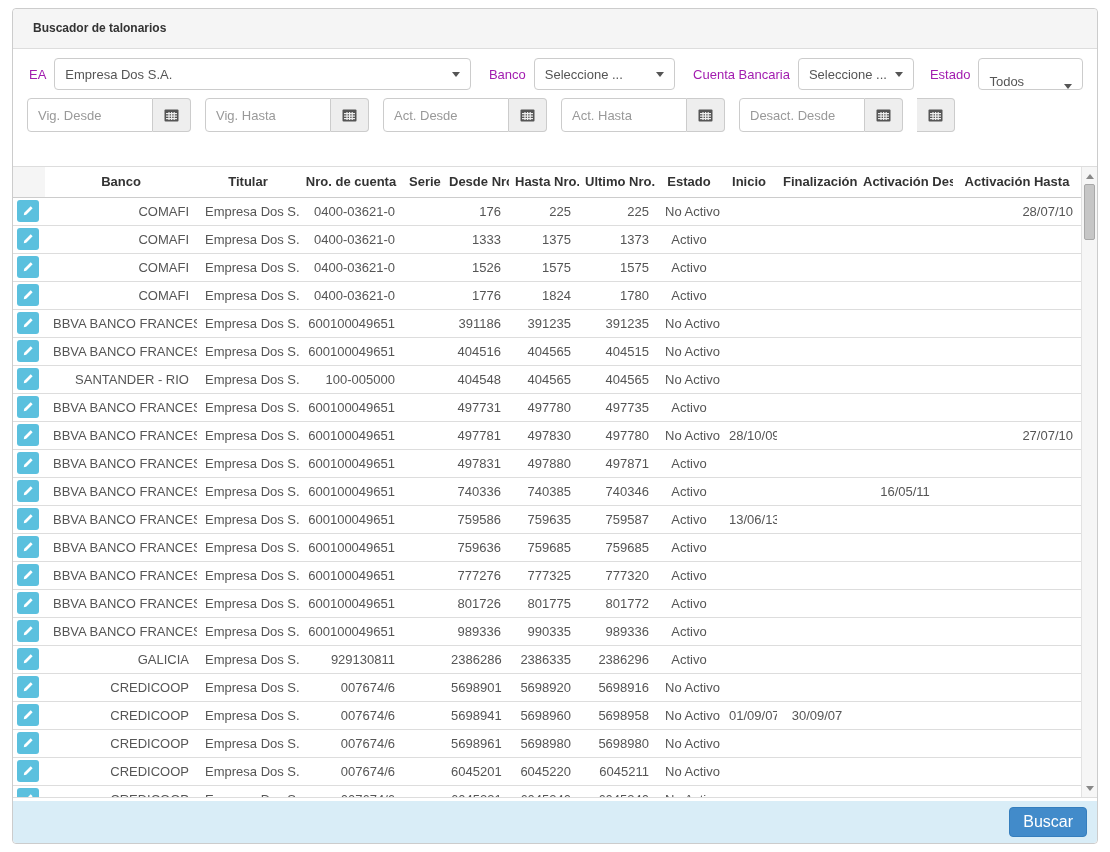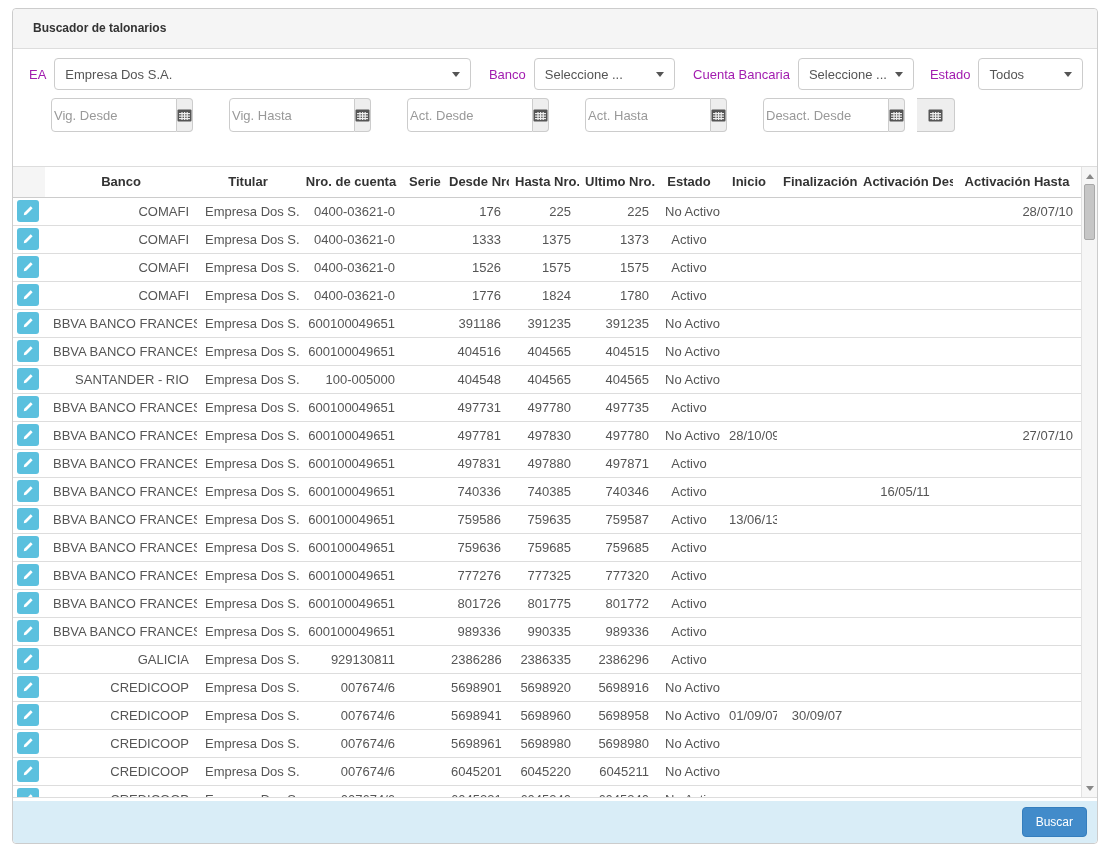--- a/index.html
+++ b/index.html
@@ -23,24 +23,24 @@
   .flabel{color:#a21caf; margin:0 8px 0 8px; white-space:nowrap;}
   .flabel.first{margin-left:2px;}
   .sel{height:32px; border:1px solid #ccc; border-radius:4px; background:#fff;
     display:flex; align-items:center; padding:0 10px; cursor:pointer; color:#555;}
   .sel .sel-text{flex:1; overflow:hidden; white-space:nowrap;}
   .caret{width:0; height:0; border-left:4px solid transparent; border-right:4px solid transparent;
     border-top:5px solid #555; margin-left:8px; flex:none;}
   .sel-ea{width:452px; margin-right:10px;}
   .sel-banco{width:152px; margin-right:10px;}
   .sel-cb{width:124px; margin-right:8px;}
-  .sel-estado{width:112px;}
+  .sel-estado{width:112px;align-items:flex-end;}
   .dgroup{display:flex; width:164px; flex:none;}
   .dgroup input{width:126px; height:34px; border:1px solid #ccc; border-radius:4px 0 0 4px;
-    padding:0 2px; font-family:inherit; font-size:13px; color:#555; outline:none;margin-left:24px;}
+    padding:0 10px; font-family:inherit; font-size:13px; color:#555; outline:none;}
   .dgroup input::placeholder{color:#999; opacity:1;}
   .daddon{width:38px; height:34px; background:#eee; border:1px solid #ccc; border-left:none;
     border-radius:0 4px 4px 0; display:flex; align-items:center; justify-content:center; cursor:pointer;}
   .table-area{position:relative; margin-top:35px; height:632px; overflow:hidden;
     border-top:1px solid #ddd; border-bottom:1px solid #ddd;}
   table{width:calc(100% - 16px); border-collapse:collapse; table-layout:fixed;}
   th{height:30px; border-bottom:1px solid #ccc; font-weight:bold; color:#333;
     text-align:center; padding:0 6px; background:#fff; white-space:nowrap; overflow:hidden; font-size:13px;}
   th.c0{background:#f5f5f5;}
   td{height:28px; border-bottom:1px solid #ddd; color:#555; padding:0 8px;
@@ -57,21 +57,21 @@
   .tri-up{width:0; height:0; border-left:4px solid transparent; border-right:4px solid transparent;
     border-bottom:5px solid #888;}
   .tri-down{width:0; height:0; border-left:4px solid transparent; border-right:4px solid transparent;
     border-top:5px solid #888;}
   .vs-thumb{position:absolute; top:17px; left:2px; right:2px; height:56px;
     background:#c6c6c6; border:1px solid #a9a9a9; border-radius:2px; cursor:pointer;}
   .footer{position:absolute; left:0; right:0; bottom:0; height:42px;
     background:var(--c-footer); border-radius:0 0 4px 4px;}
   .buscar-btn{position:absolute; right:10px; top:6px; height:30px; padding:0 13px;
     background:var(--c-primary); border:1px solid #357ebd; border-radius:4px;
-    color:#fff; font-family:inherit; font-size:12px; cursor:pointer;}
+    color:#fff; font-family:inherit; font-size:16px; cursor:pointer;}
   .cal-icon{display:block;}
 </style>
 </head>
 <body>
 
 <div class="panel">
 
   <div class="panel-header">Buscador de talonarios</div>
 
   <div class="filters">

